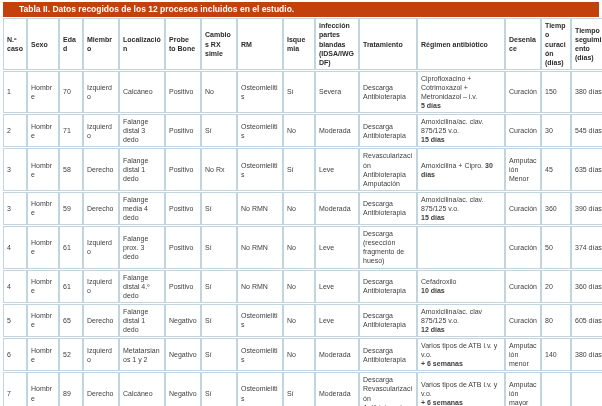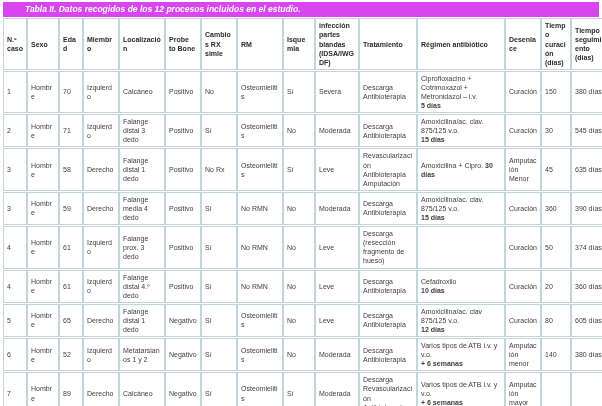--- a/index.html
+++ b/index.html
@@ -1,22 +1,22 @@
 <!DOCTYPE html>
 <html><head>
 <meta charset="utf-8">
 <style>
   html,body{margin:0;padding:0;background:#ffffff;}
   body{
     width:602px;height:406px;box-sizing:border-box;padding:2px 3px;
     font-family:"Liberation Sans",sans-serif;color:#3d3d3d;overflow:hidden;
   }
   .title-bar{
-    background:#d946ef;color:#ffffff;font-weight:bold;font-size:8.5px;
-    padding:3px 22px;line-height:1.1;font-style:italic;
+    background:#c2410c;color:#ffffff;font-weight:bold;font-size:8.5px;
+    padding:3px 16px;line-height:1.1;
   }
   table{
     table-layout:fixed;width:100%;
     border-collapse:separate;border-spacing:0 1px;
     margin-top:0;
   }
   th,td{
     border:1px solid #c3d4de;background:#ffffff;
     font-size:7px;line-height:1.3;padding:2px 3px;
     vertical-align:middle;text-align:left;word-wrap:break-word;

